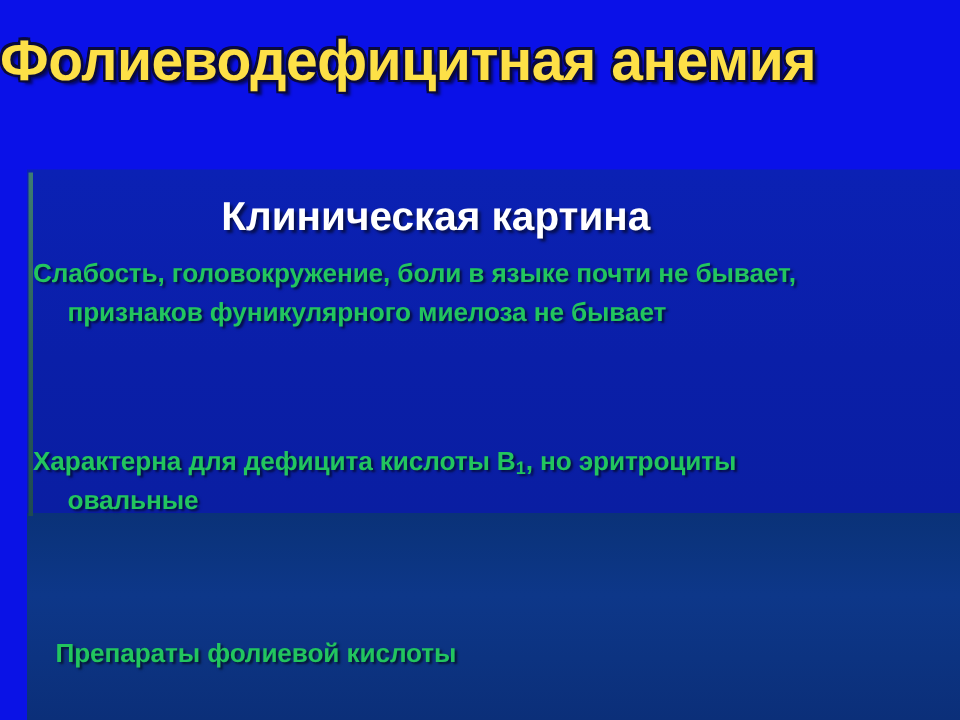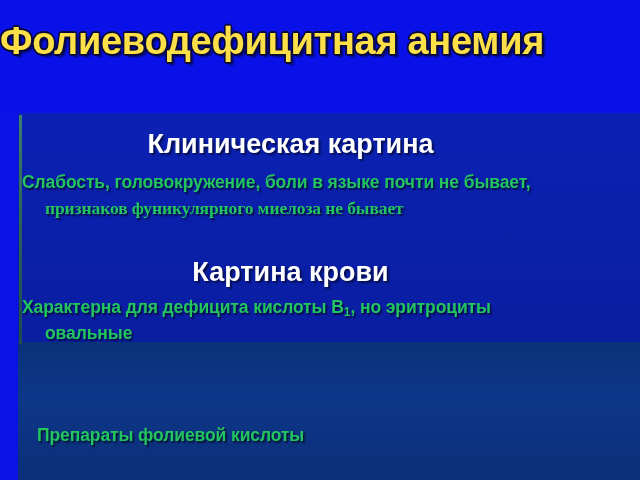--- a/index.html
+++ b/index.html
@@ -106,21 +106,21 @@
     color: #22c55e;
     font-weight: bold;
     font-size: 17.5px;
     line-height: 1.0;
     letter-spacing: -0.1px;
     text-shadow: 1.6px 1.6px 1.6px rgba(0,0,0,0.6);
     white-space: nowrap;
   }
 
   #clinical-line-1 { left: 22px;  top: 174px; }
-  #clinical-line-2 { left: 45px;  top: 200px; font-family: Liberation Serif, serif; }
+  #clinical-line-2 { left: 45px;  top: 200px; }
   #blood-line-1    { left: 22px;  top: 299px; }
   #blood-line-2    { left: 45px;  top: 325px; }
   #treat-line-1    { left: 22px;  top: 427px; margin-left: 15px; }
 
   .sub {
     font-size: 12px;
     vertical-align: baseline;
     position: relative;
     top: 3px;
     letter-spacing: 0;
@@ -138,21 +138,20 @@
   <div class="accent-rule"></div>
 
   <div class="slide-title">Фолиеводефицитная анемия</div>
 
   <div class="section-heading" id="heading-clinical">Клиническая картина</div>
 
   <div class="body-line" id="clinical-line-1">Слабость, головокружение, боли в языке почти не бывает,</div>
 
   <div class="body-line" id="clinical-line-2">признаков фуникулярного миелоза не бывает</div>
 
-  <div class="section-heading" id="heading-blood">Картина крови</div>
 
   <div class="body-line" id="blood-line-1"><span>Характерна для дефицита кислоты В</span><span class="sub">1</span><span>, но эритроциты</span></div>
 
   <div class="body-line" id="blood-line-2">овальные</div>
 
 
   <div class="body-line" id="treat-line-1">Препараты фолиевой кислоты</div>
 
 </div>
 

